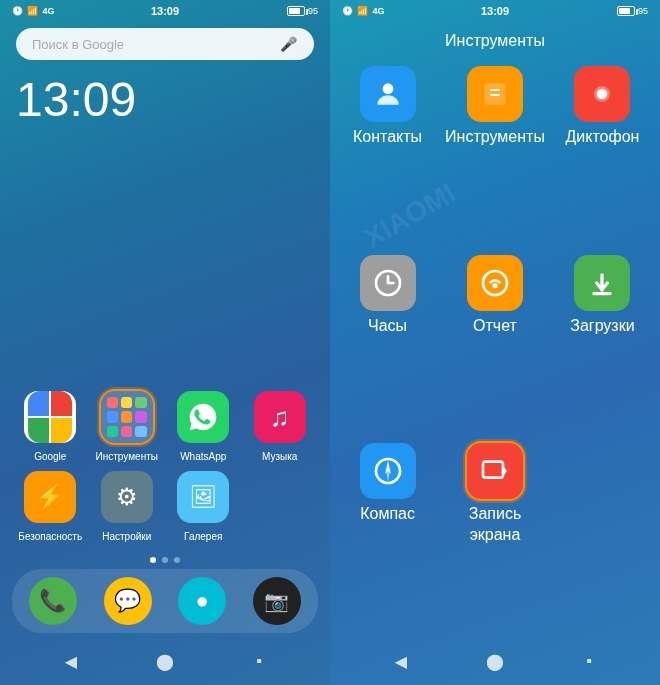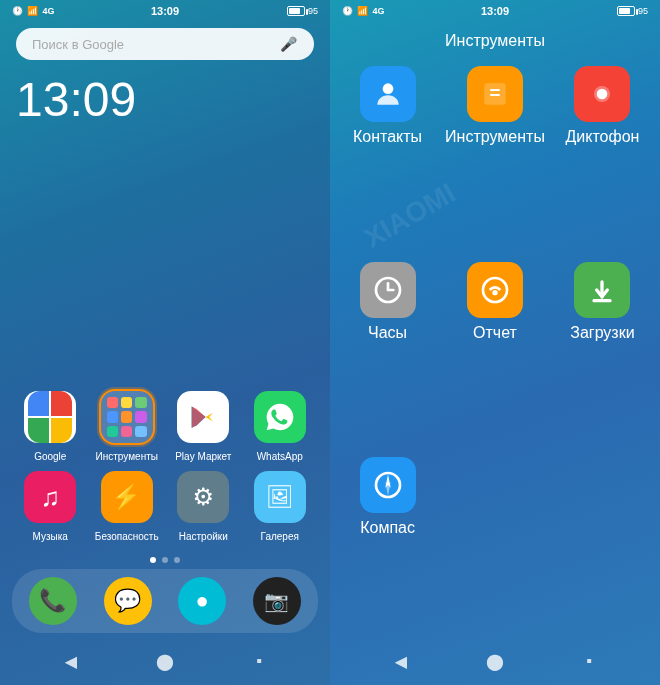--- a/index.html
+++ b/index.html
@@ -330,31 +330,20 @@
             <div style="background:#ff922b;border-radius:3px;"></div>
             <div style="background:#cc5de8;border-radius:3px;"></div>
             <div style="background:#20c997;border-radius:3px;"></div>
             <div style="background:#f06595;border-radius:3px;"></div>
             <div style="background:#74c0fc;border-radius:3px;"></div>
           </div>
         </div>
         <span class="app-label">Инструменты</span>
       </div>
 
-      <div class="app-item">
-        <div class="app-icon" style="background:white;">
-          <svg width="30" height="30" viewBox="0 0 24 24">
-            <path d="M3 3.5L14 12L3 20.5V3.5Z" fill="#4CAF50"></path>
-            <path d="M3 3.5L14 12L7 18.5L3 20.5V3.5Z" fill="#2196F3"></path>
-            <path d="M14 12L20 8.5L17 12L20 15.5L14 12Z" fill="#FFC107"></path>
-            <path d="M3 3.5L7 5.5L14 12L7 18.5L3 20.5" fill="#F44336" opacity="0.7"></path>
-          </svg>
-        </div>
-        <span class="app-label">Play Маркет</span>
-      </div>
 
       <div class="app-item">
         <div class="app-icon" style="background:#25D366;">
           <svg width="32" height="32" viewBox="0 0 24 24">
             <path d="M12 2C6.48 2 2 6.48 2 12c0 1.85.5 3.57 1.37 5.05L2 22l5.1-1.34A9.94 9.94 0 0012 22c5.52 0 10-4.48 10-10S17.52 2 12 2z" fill="white"></path>
             <path d="M17 14.5c-.3-.15-1.75-.86-2.02-.96-.27-.1-.47-.15-.67.15-.2.3-.77.96-.94 1.16-.17.2-.35.22-.65.07-.3-.15-1.27-.47-2.41-1.5-.89-.8-1.49-1.78-1.66-2.08-.17-.3-.02-.46.13-.61.13-.13.3-.35.45-.52.15-.17.2-.3.3-.5.1-.2.05-.37-.03-.52-.08-.15-.67-1.62-.92-2.22-.24-.58-.49-.5-.67-.51-.17-.01-.37-.01-.57-.01-.2 0-.52.07-.79.37-.27.3-1.04 1.02-1.04 2.48 0 1.46 1.06 2.87 1.21 3.07.15.2 2.09 3.19 5.06 4.47.71.3 1.26.49 1.69.62.71.23 1.36.2 1.87.12.57-.09 1.75-.72 2-1.41.25-.69.25-1.28.17-1.41-.08-.13-.27-.2-.57-.35z" fill="#25D366"></path>
           </svg>
         </div>
         <span class="app-label">WhatsApp</span>
       </div>
@@ -522,20 +511,29 @@
         <div class="tool-icon" style="background:#2196F3;">
           <svg width="32" height="32" viewBox="0 0 24 24">
             <circle cx="12" cy="12" r="9" fill="none" stroke="white" stroke-width="2"></circle>
             <polygon points="12,4 14,14 12,12 10,14" fill="white"></polygon>
             <polygon points="12,20 14,10 12,12 10,10" fill="white" opacity="0.5"></polygon>
           </svg>
         </div>
         <span class="tool-label">Компас</span>
       </div>
 
+      <div class="tool-item selected">
+        <div class="tool-icon" style="background:#F44336;">
+          <svg width="32" height="32" viewBox="0 0 24 24">
+            <rect x="3" y="5" width="15" height="12" rx="2" fill="none" stroke="white" stroke-width="2"></rect>
+            <polygon points="21,12 18,8 18,16" fill="white"></polygon>
+          </svg>
+        </div>
+        <span class="tool-label">Запись экрана</span>
+      </div>
 
     </div>
 
   </div>
 
   <div class="nav-bar">
     <div class="nav-btn">◀</div>
     <div class="nav-btn">⬤</div>
     <div class="nav-btn">▪</div>
   </div>

